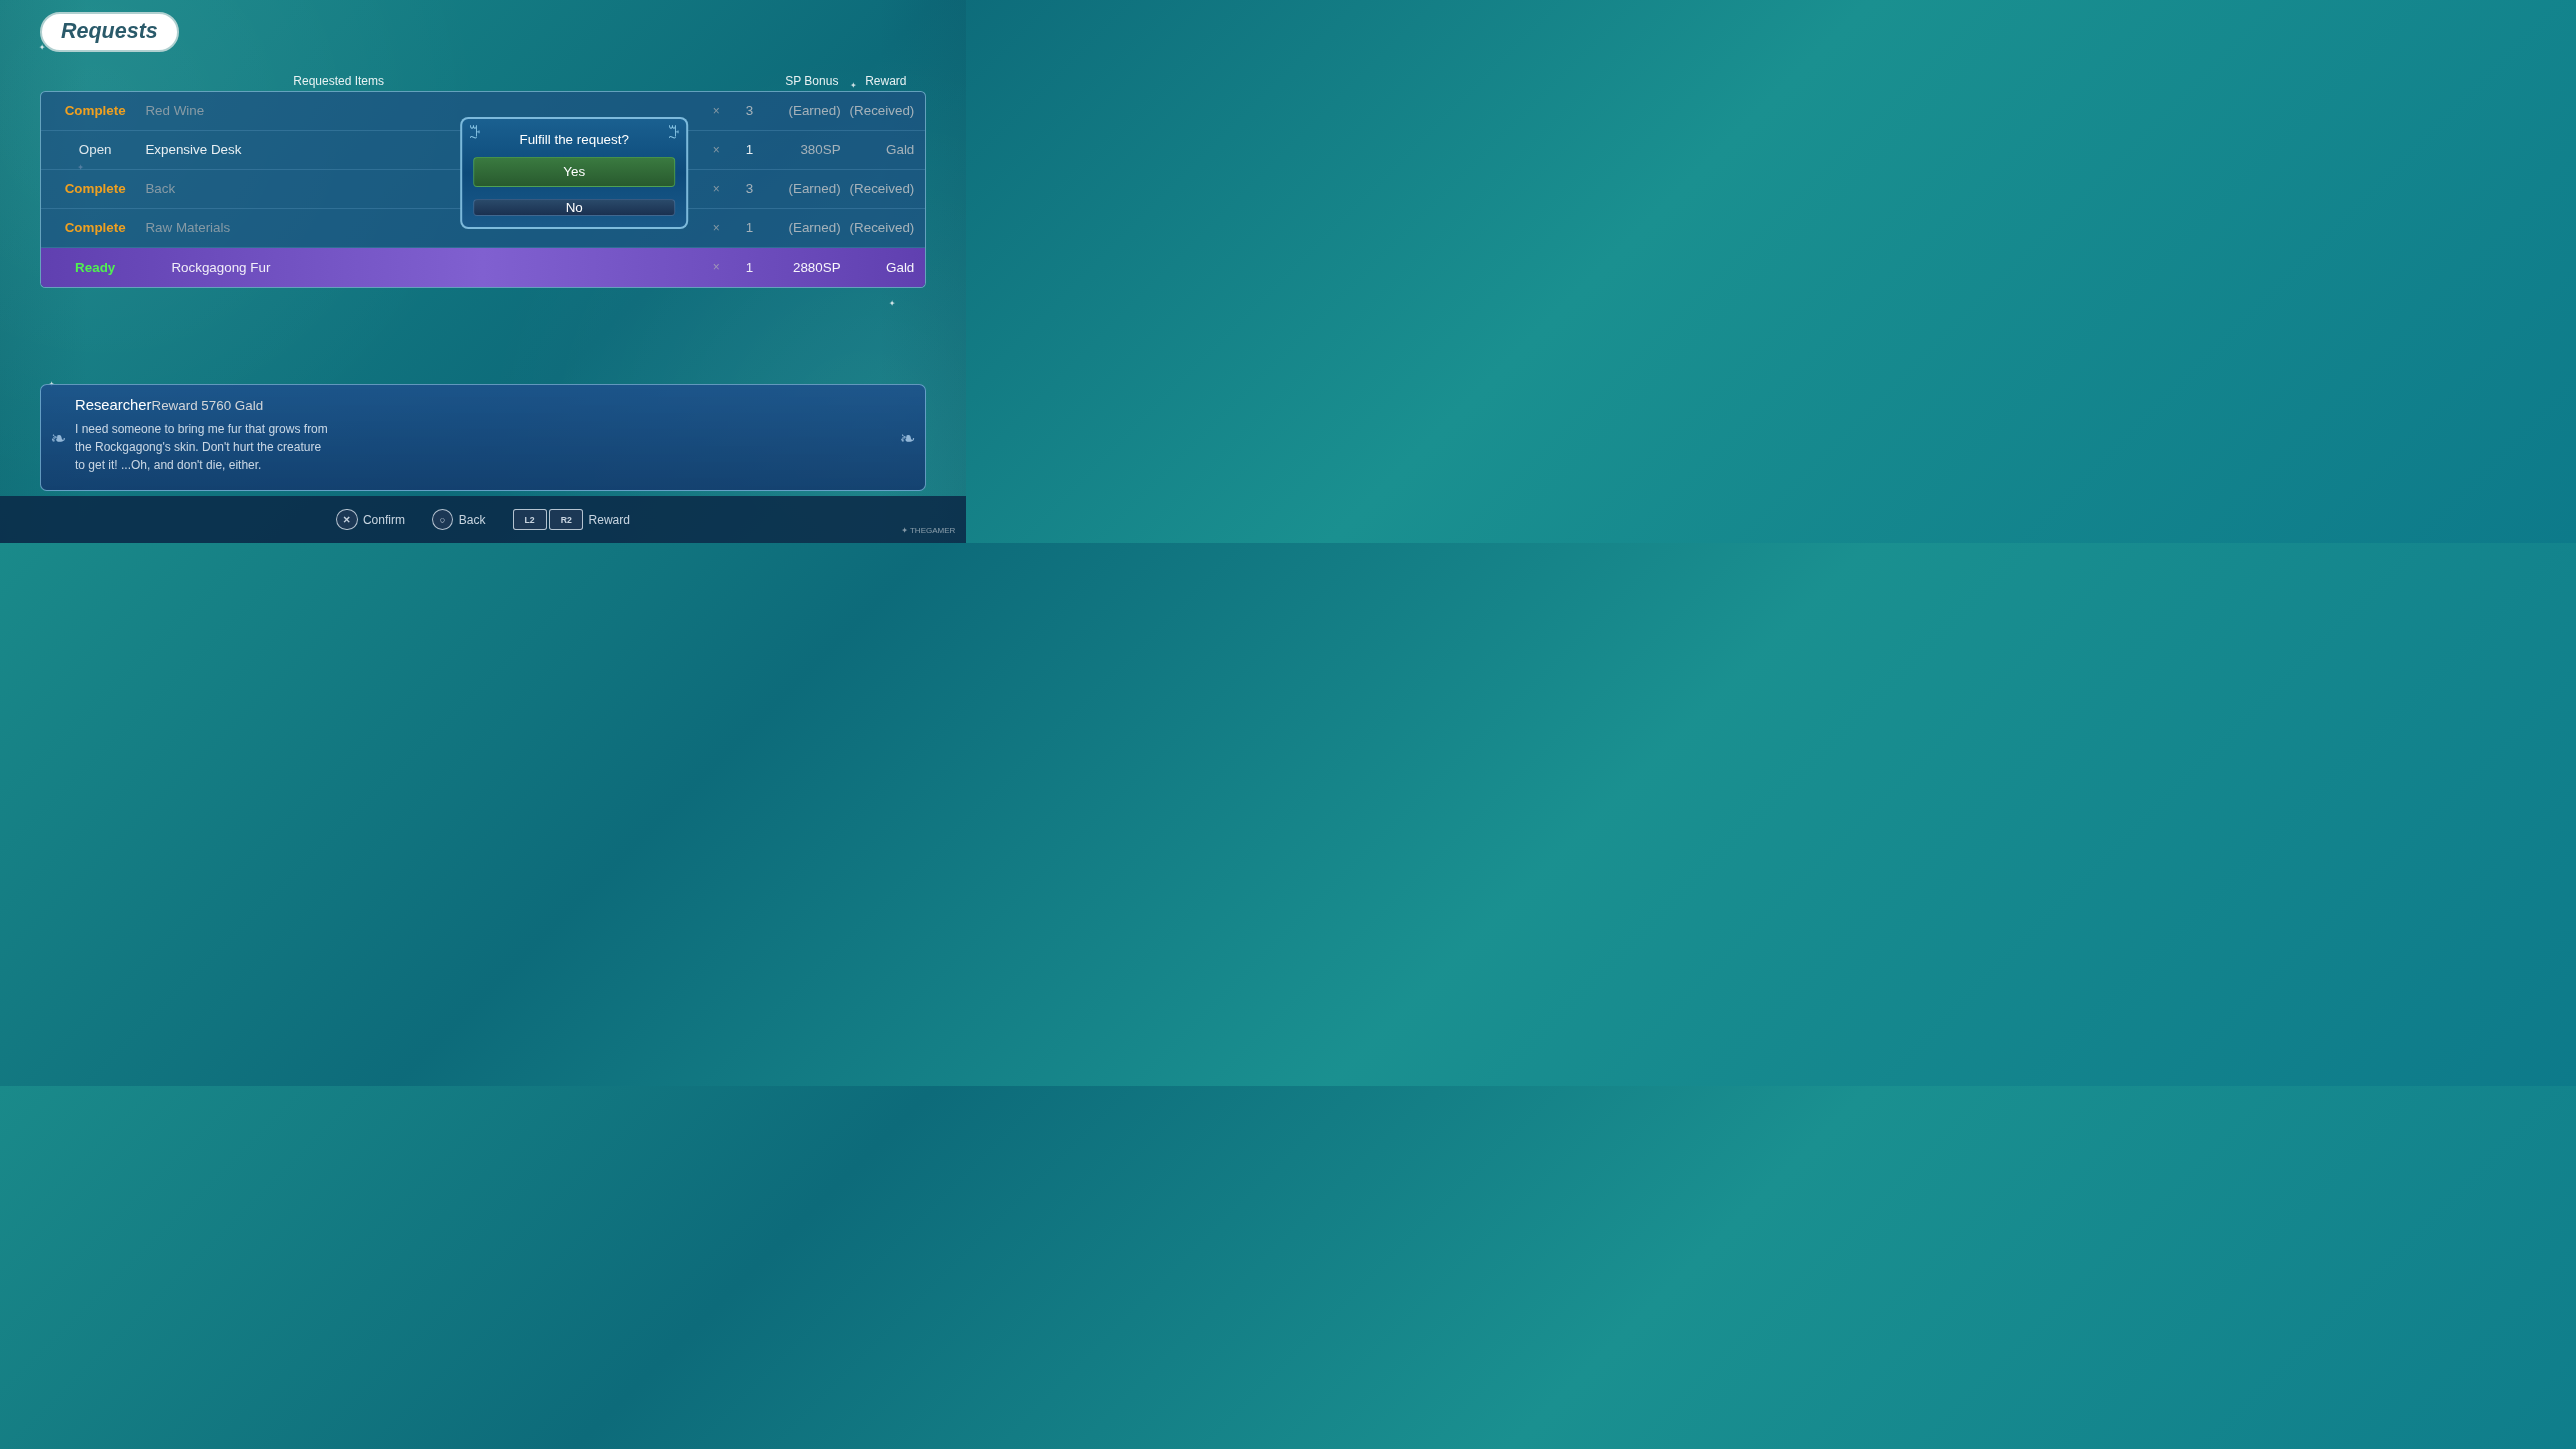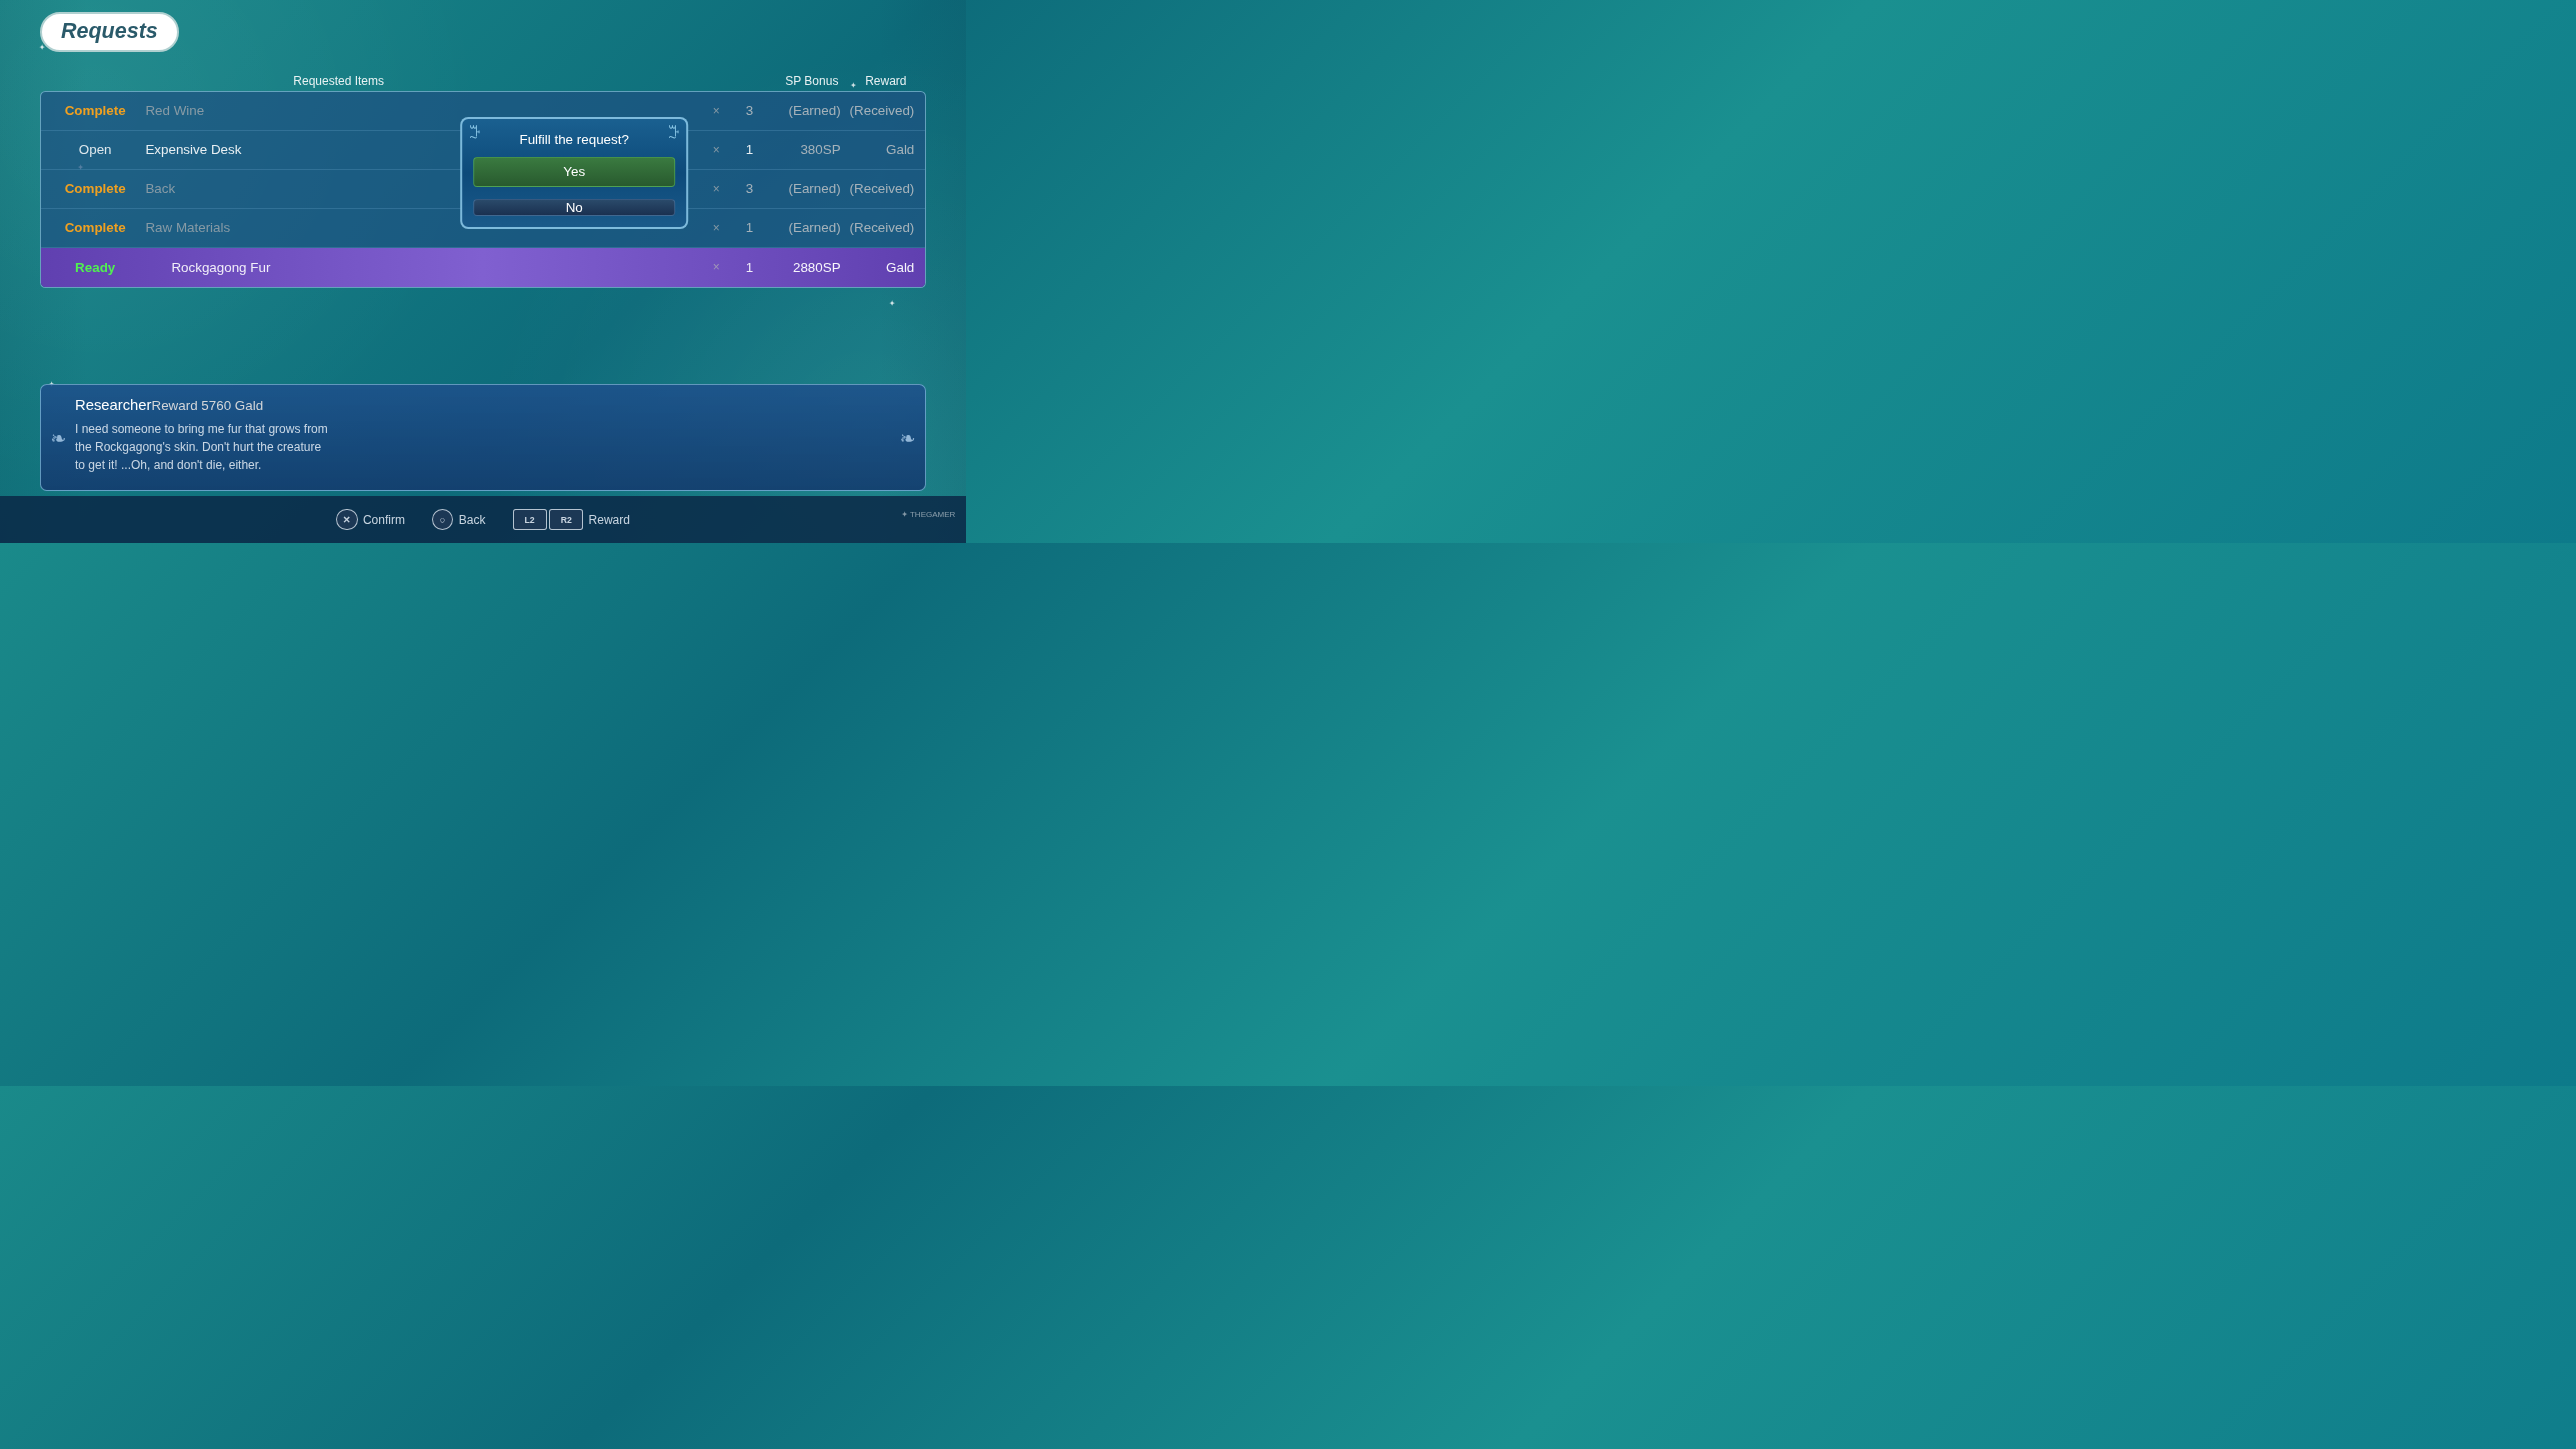--- a/index.html
+++ b/index.html
@@ -335,21 +335,21 @@
     }
 
     .btn-pair {
       display: flex;
       gap: 2.7px;
     }
 
     
     .watermark {
       position: absolute;
-      bottom: 24px;
+      bottom: 8px;
       right: 10.7px;
       color: rgba(255,255,255,0.5);
       font-size: 8px;
     }
   </style>
 </head>
 <body>
 
 <div class="bg-pattern"></div>
 <div class="side-decor-left"></div>

